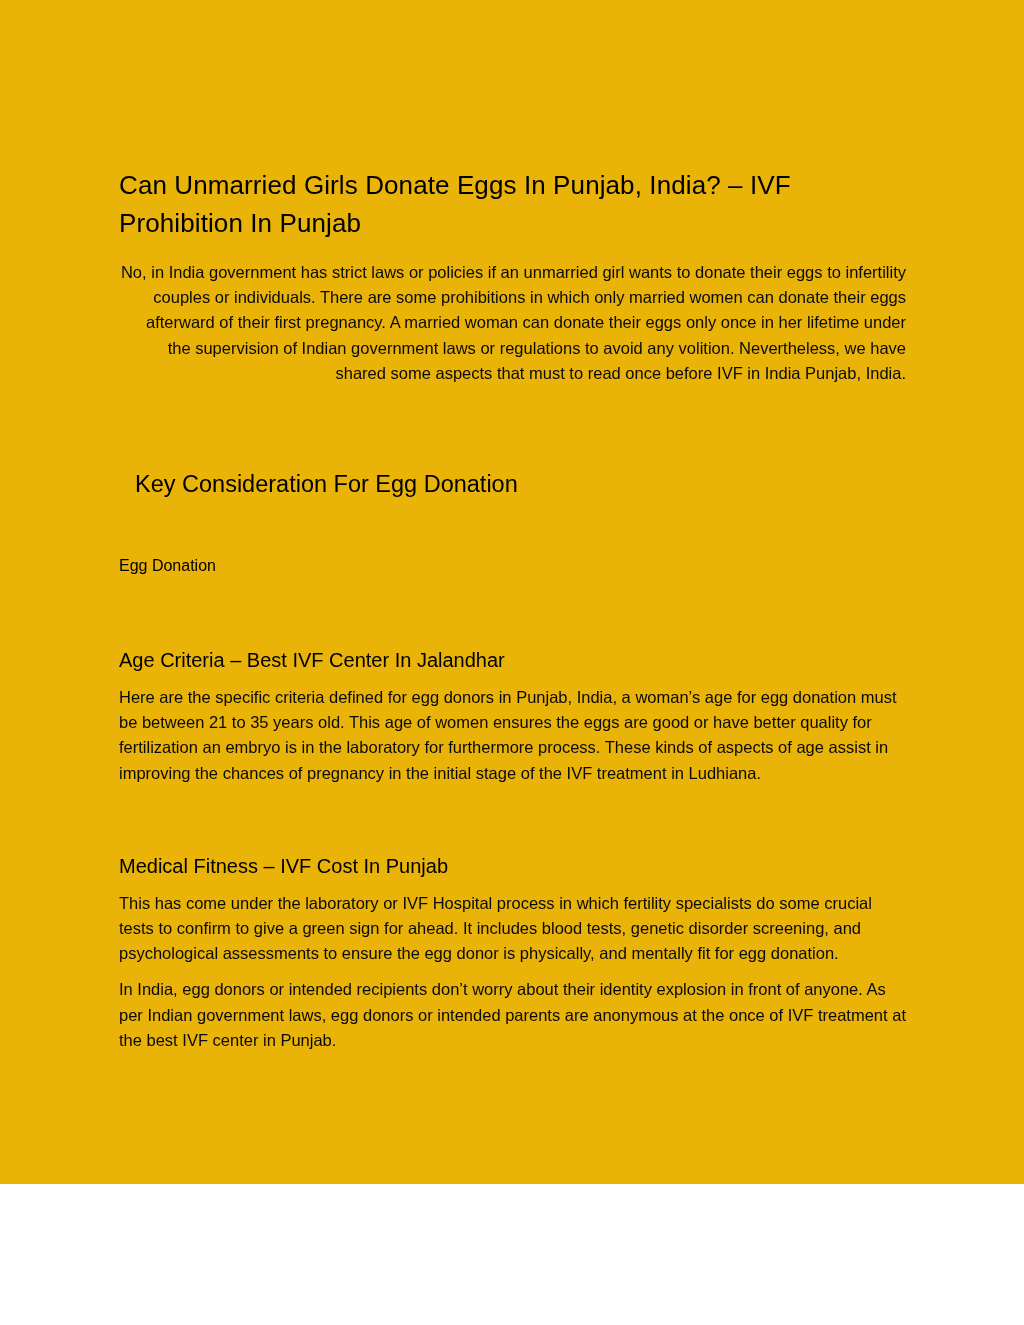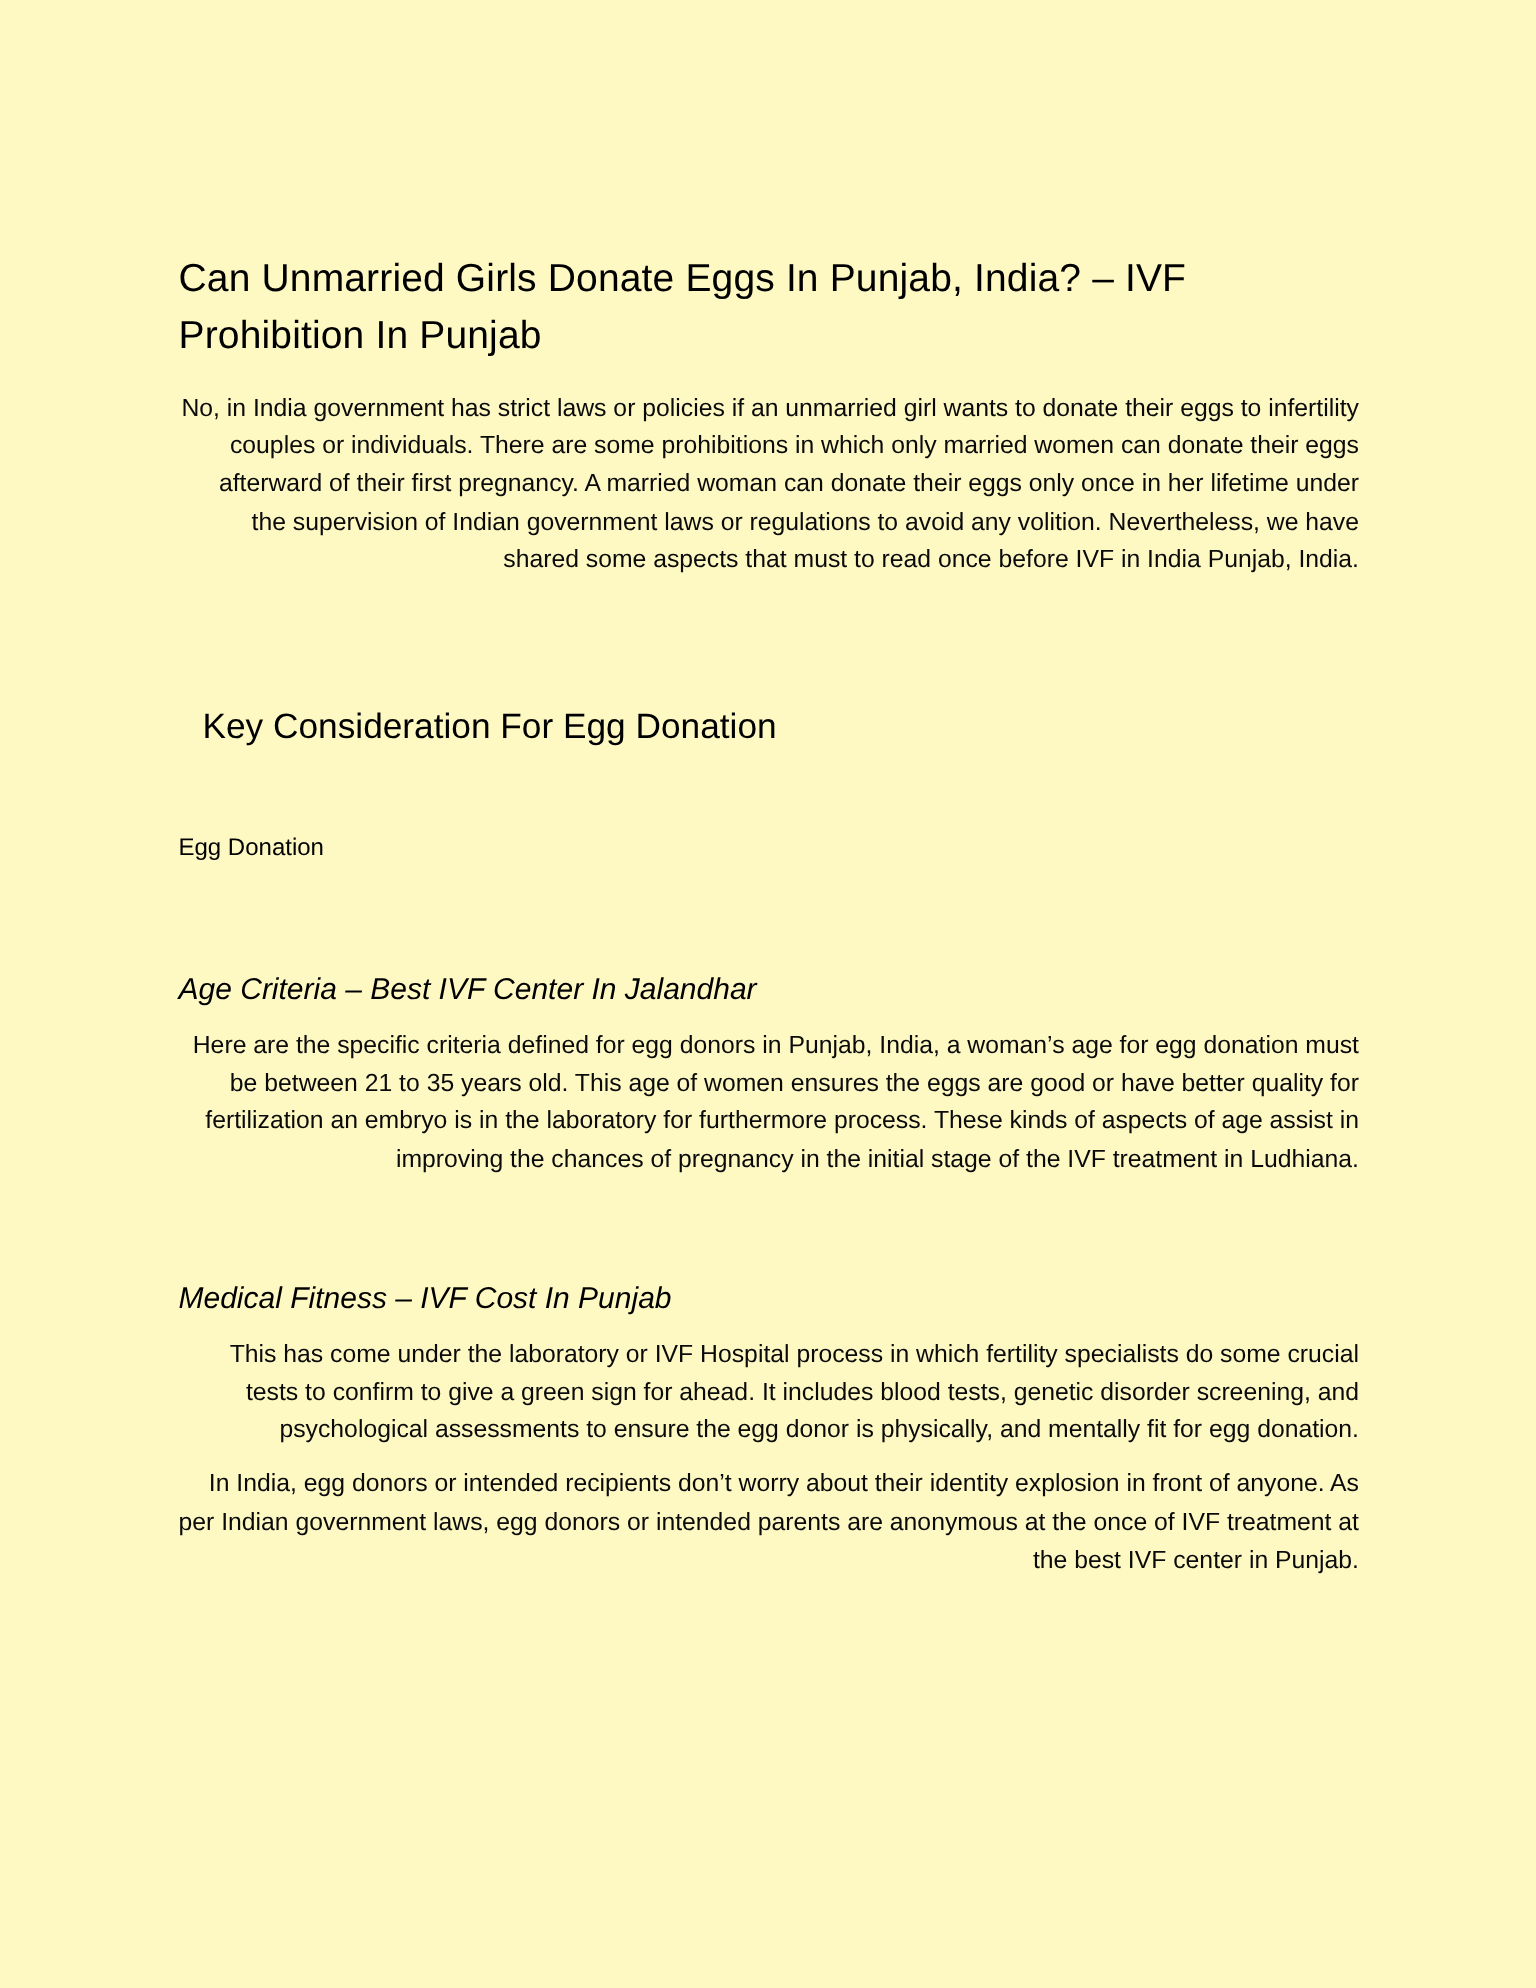--- a/index.html
+++ b/index.html
@@ -12,22 +12,22 @@
     width: 1024px;
     height: 1325px;
     font-family: "Liberation Sans", sans-serif;
     color: #000000;
     -webkit-font-smoothing: antialiased;
   }
 
   .page {
     position: relative;
     width: 1024px;
-    height: 1325px;
-    background: #fef9c3;
+    height: 1184px;
+    background: #eab308;
     overflow: hidden;
   }
 
   .content {
     position: absolute;
     left: 119px;
     top: 166px;
     width: 787px;
   }
 
@@ -67,30 +67,28 @@
     color: #000000;
   }
 
   .topic-title {
     font-size: 20px;
     line-height: 28px;
     font-weight: 400;
     margin: 0;
     padding-top: 66px;
     color: #000000;
-    font-style: italic;
   }
 
   .topic-para {
     font-size: 16.5px;
     line-height: 25.2px;
     font-weight: 400;
     margin: 11px 0 0 0;
     color: #0a0a0a;
-    text-align: right;
   }
 </style>
 </head>
 <body>
 
 <div class="page">
   <div class="content">
 
     <h1 class="doc-title">Can Unmarried Girls Donate Eggs In Punjab, India? – IVF Prohibition In Punjab</h1>
 

